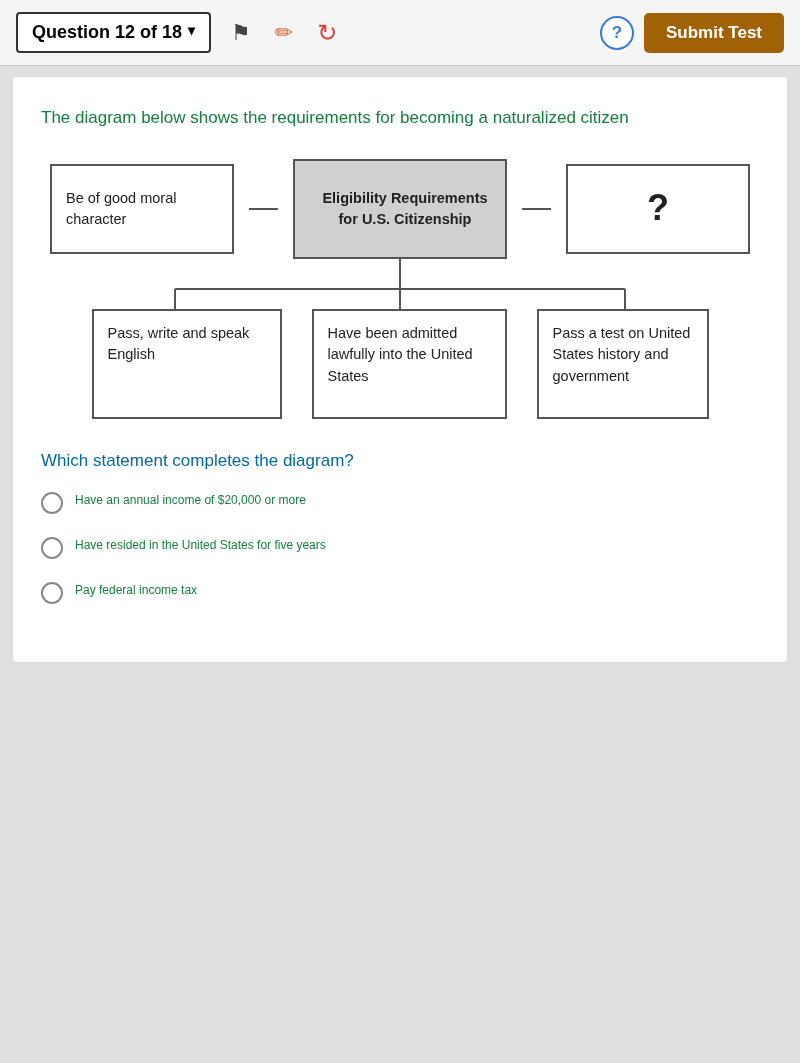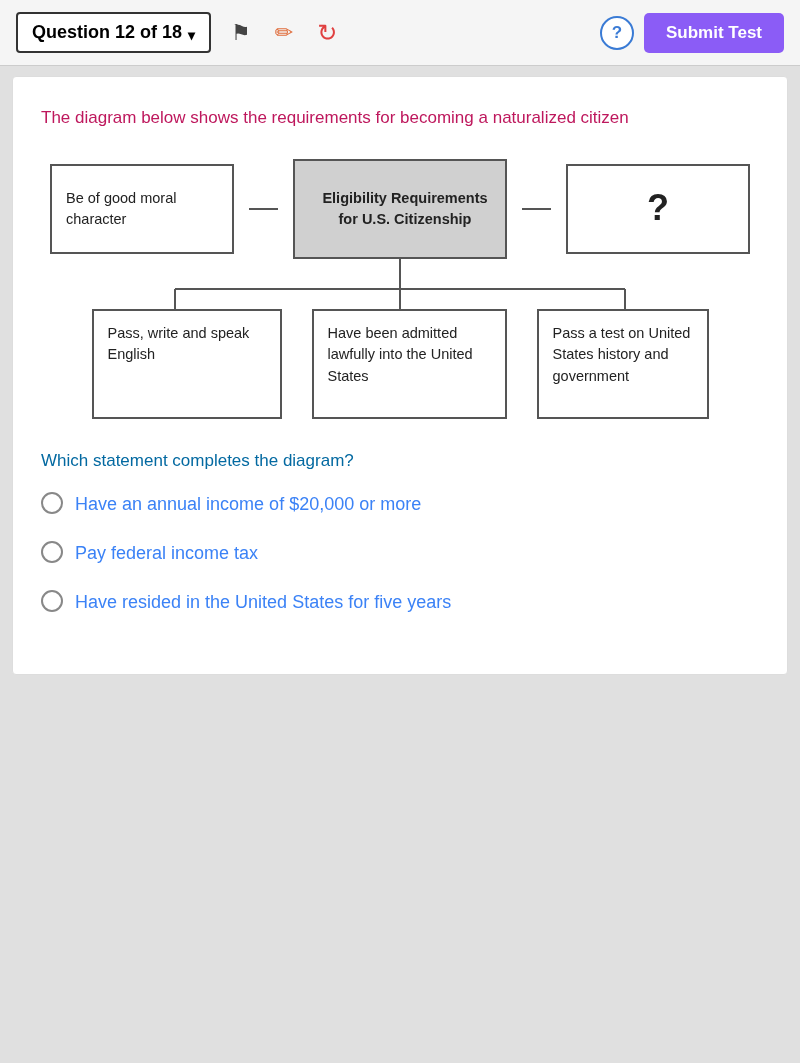--- a/index.html
+++ b/index.html
@@ -24,21 +24,21 @@
       align-items: center;
       gap: 16px;
     }
     .question-nav {
       border: 2px solid #333;
       border-radius: 4px;
       padding: 8px 14px;
       font-size: 18px;
       font-weight: bold;
       display: flex;
-      align-items: flex-end;
+      align-items: flex-start;
       gap: 6px;
       background: white;
     }
     .dropdown-arrow {
       font-size: 14px;
     }
     .icon-btn {
       background: none;
       border: none;
       cursor: pointer;
@@ -62,21 +62,21 @@
       background: white;
       color: #3a7bd5;
       font-size: 17px;
       font-weight: bold;
       cursor: pointer;
       display: flex;
       align-items: center;
       justify-content: center;
     }
     .submit-btn {
-      background: #8b5cf6;
+      background: #a16207;
       color: white;
       border: none;
       border-radius: 5px;
       padding: 10px 22px;
       font-size: 17px;
       font-weight: bold;
       cursor: pointer;
     }
 
     
@@ -85,21 +85,21 @@
       margin: 10px 12px;
       border-radius: 4px;
       padding: 28px 28px 36px 28px;
       border: 1px solid #ddd;
     }
 
     .question-text {
       font-size: 17px;
       line-height: 1.5;
       margin-bottom: 28px;
-      color: #be185d;
+      color: #15803d;
     }
 
     
     .diagram {
       margin: 0 auto 32px auto;
       width: 700px;
     }
 
     
     .diagram-top-row {
@@ -202,23 +202,23 @@
     .radio-circle {
       width: 22px;
       height: 22px;
       border-radius: 50%;
       border: 2px solid #888;
       background: white;
       flex-shrink: 0;
       margin-top: 1px;
     }
     .answer-text {
-      font-size: 18px;
+      font-size: 12px;
       line-height: 1.5;
-      color: #3b82f6;
+      color: #15803d;
       text-align: right;
     }
   </style>
 </head>
 <body>
 
 <div class="header">
   <div class="header-left">
     <div class="question-nav">
       <span>Question 12 of 18</span>
@@ -295,22 +295,22 @@
     <p class="which-statement">Which statement completes the diagram?</p>
 
     <div class="answer-option">
       <div class="radio-circle"></div>
       <span class="answer-text">Have an annual income of $20,000 or more</span>
     </div>
 
 
     <div class="answer-option">
       <div class="radio-circle"></div>
-      <span class="answer-text">Pay federal income tax</span>
+      <span class="answer-text">Have resided in the United States for five years</span>
     </div>
 
     <div class="answer-option">
       <div class="radio-circle"></div>
-      <span class="answer-text">Have resided in the United States for five years</span>
+      <span class="answer-text">Pay federal income tax</span>
     </div>
 
   </div>
 </div>
 
 </body></html>

